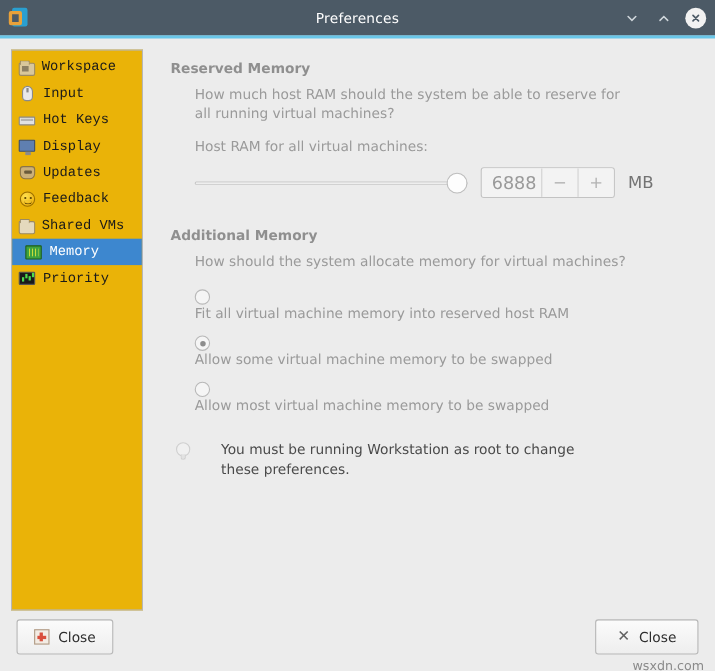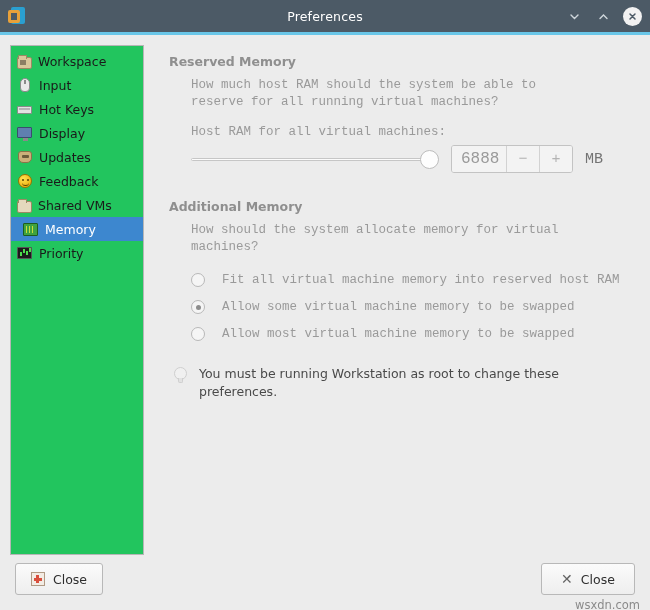--- a/index.html
+++ b/index.html
@@ -82,27 +82,28 @@
   #content {
     flex: 1 1 auto;
     display: flex;
     padding: 10px 10px 0 10px;
     gap: 0;
     min-height: 0;
   }
 
   
   #sidebar {
-    width: 134px;
-    background: #22c55e;
+    width: 120px;
+    background: #eab308;
     border: 1px solid #b6b6b6;
     flex: 0 0 auto;
     padding: 3px 0 0 0;
     height: 510px;
     overflow: hidden;
+    font-family: Liberation Mono, monospace;
   }
   .side-item {
     display: flex;
     align-items: center;
     gap: 6px;
     padding: 2px 4px 2px 6px;
     height: 24px;
     font-size: 12.5px;
     color: #1a1a1a;
     cursor: default;
@@ -245,32 +246,32 @@
     flex: 1 1 auto;
     padding: 9px 0 0 25px;
     min-width: 0;
   }
   .section-title {
     font-size: 12.5px;
     font-weight: bold;
     color: #8f8f8f;
     margin: 0 0 8px 0;
   }
-  .indent { padding-left: 22px; font-family: Liberation Mono, monospace; }
+  .indent { padding-left: 22px; }
   .desc {
     font-size: 12.5px;
     color: #9a9a9a;
     line-height: 17px;
     max-width: 400px;
     margin: 0;
   }
   .sub-label {
     font-size: 12.5px;
     color: #9a9a9a;
-    margin: 14px 0 6px 0;
+    margin: 14px 0 12px 0;
   }
 
   
   #slider-row {
     display: flex;
     align-items: center;
     gap: 12px;
   }
   #slider {
     position: relative;
@@ -321,23 +322,24 @@
     cursor: default;
   }
   #mb-label {
     font-size: 15px;
     color: #737373;
   }
 
   
   .radio-row {
     display: flex;
-    align-items: flex-end;
-    gap: 17px;
+    align-items: flex-start;
+    gap: 0;
     margin: 13px 0;
+    flex-direction: column;
   }
   .radio {
     width: 14px; height: 14px;
     border-radius: 50%;
     border: 1px solid #b8b8b8;
     background: #f5f5f5;
     flex: 0 0 auto;
     position: relative;
   }
   .radio.checked::after {
@@ -381,20 +383,21 @@
     width: 5px; height: 5px;
     background: #e2e2e2;
     border: 1px solid #cfcfcf;
     border-top: none;
     border-radius: 0 0 2px 2px;
   }
   #tip-text {
     font-size: 12.5px;
     color: #4a4a4a;
     line-height: 18px;
+    margin-left: 16px;
   }
 
   
   #footer {
     flex: 0 0 auto;
     height: 54px;
     display: flex;
     align-items: center;
     padding: 0 15px 8px 15px;
     position: relative;

